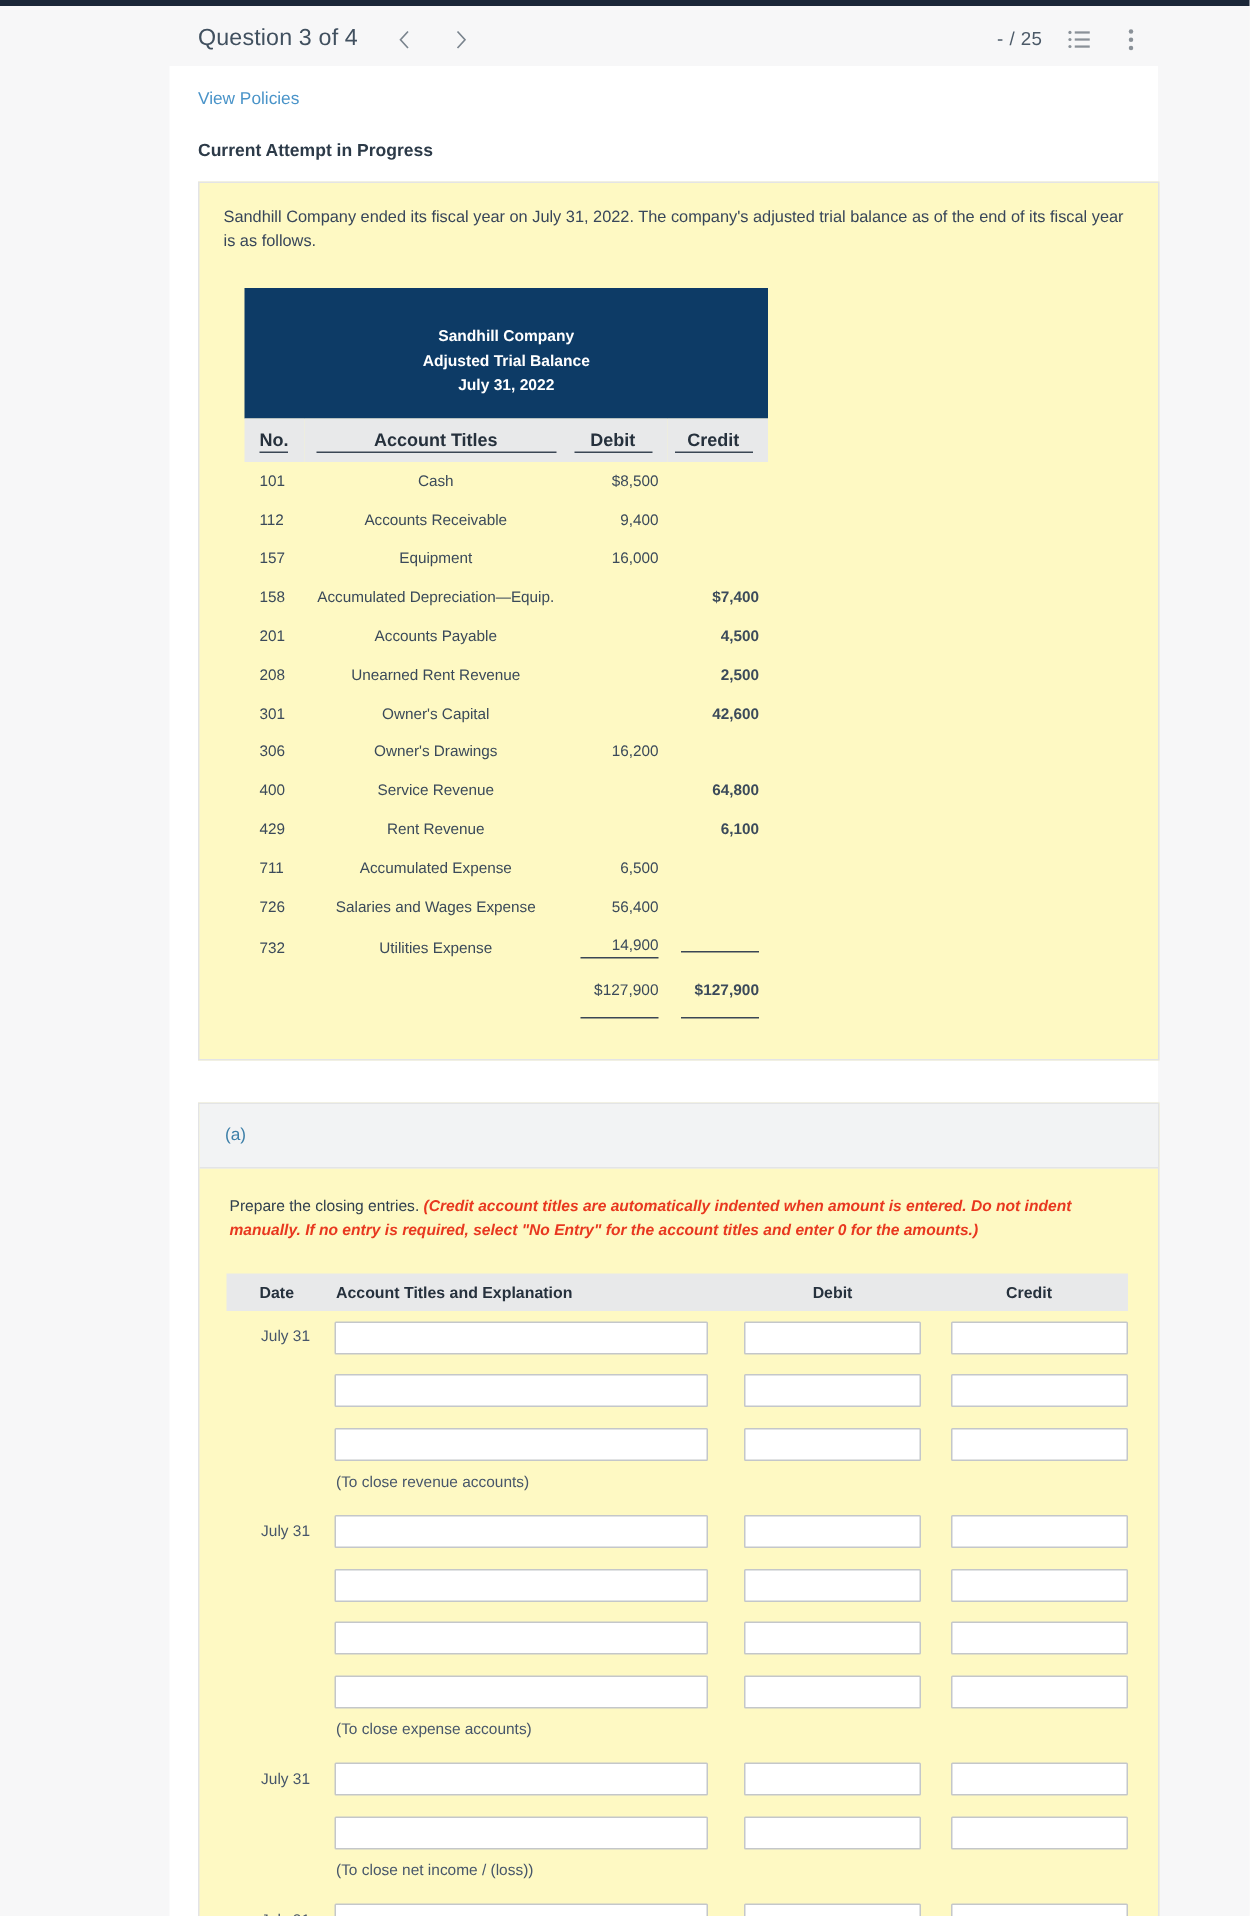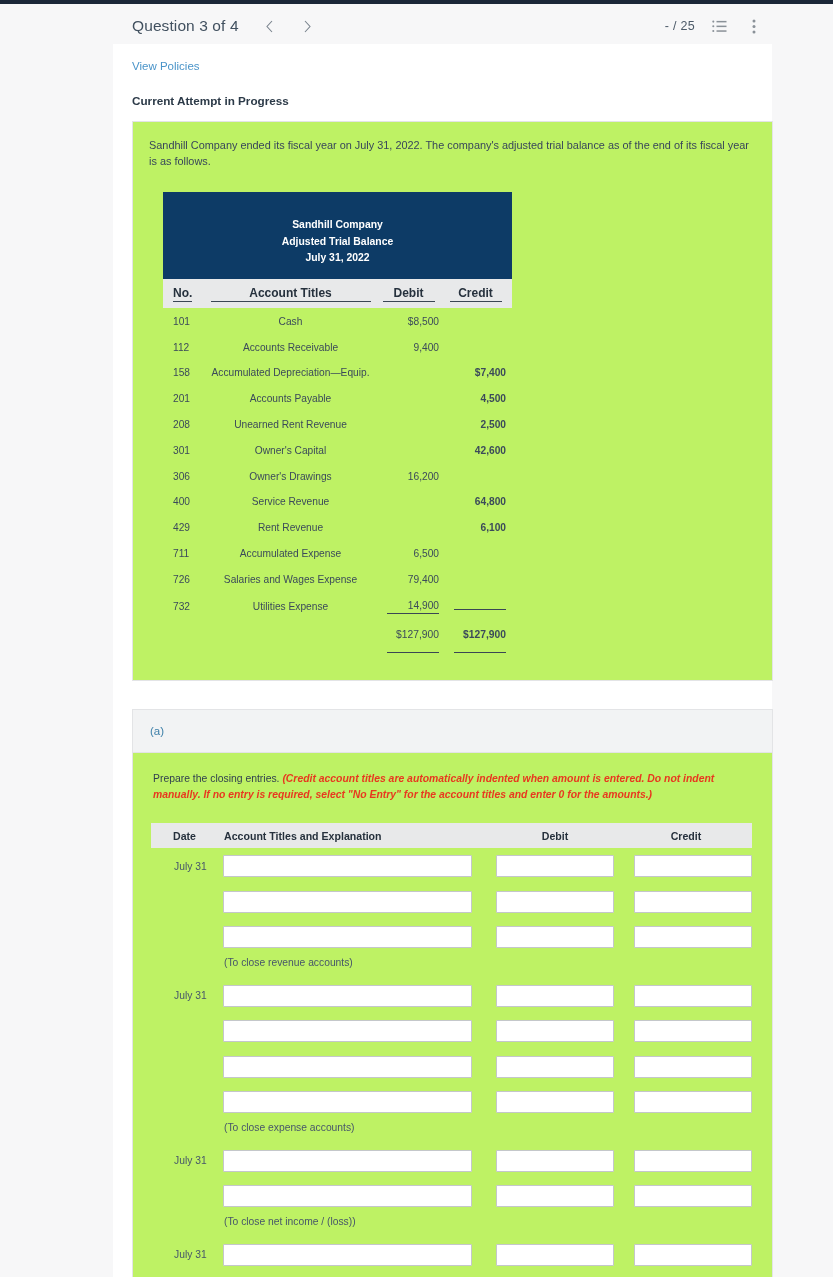--- a/index.html
+++ b/index.html
@@ -66,21 +66,21 @@
     color: #4a94c9; font-size: 11.5px; cursor: pointer;
   }
   .attempt {
     padding: 20px 0 14px 19px;
     font-size: 11.7px; font-weight: bold; color: #2c3a48;
   }
   .card {
     margin: 0 0 0 19px;
     width: 641px;
     border: 1px solid #e3e4e6;
-    background: #bef264;
+    background: #fef9c3;
   }
   .card.second { margin-top: 28px; }
   .cardinner { padding: 15px 17px 20px 16px; }
   .intro {
     font-size: 10.9px; line-height: 1.5; color: #38465a;
     max-width: 600px;
   }
   
   .tb {
     margin: 22px 0 0 14px;
@@ -248,20 +248,26 @@
                 <td class="c-dr">$8,500</td>
                 <td class="c-cr"></td>
               </tr>
             <tr>
                 <td class="c-no">112</td>
                 <td class="c-ttl">Accounts Receivable</td>
                 <td class="c-dr">9,400</td>
                 <td class="c-cr"></td>
               </tr>
             <tr>
+                <td class="c-no">157</td>
+                <td class="c-ttl">Equipment</td>
+                <td class="c-dr">16,000</td>
+                <td class="c-cr"></td>
+              </tr>
+            <tr>
                 <td class="c-no">158</td>
                 <td class="c-ttl">Accumulated Depreciation—Equip.</td>
                 <td class="c-dr"></td>
                 <td class="c-cr">$7,400</td>
               </tr>
             <tr>
                 <td class="c-no">201</td>
                 <td class="c-ttl">Accounts Payable</td>
                 <td class="c-dr"></td>
                 <td class="c-cr">4,500</td>
@@ -298,21 +304,21 @@
               </tr>
             <tr>
                 <td class="c-no">711</td>
                 <td class="c-ttl">Accumulated Expense</td>
                 <td class="c-dr">6,500</td>
                 <td class="c-cr"></td>
               </tr>
             <tr>
                 <td class="c-no">726</td>
                 <td class="c-ttl">Salaries and Wages Expense</td>
-                <td class="c-dr">79,400</td>
+                <td class="c-dr">56,400</td>
                 <td class="c-cr"></td>
               </tr>
             <tr class="ruled">
               <td class="c-no">732</td>
               <td class="c-ttl">Utilities Expense</td>
               <td class="c-dr"><span>14,900</span></td>
               <td class="c-cr"><span></span></td>
             </tr>
             <tr class="totalrow">
               <td class="c-no"></td>

